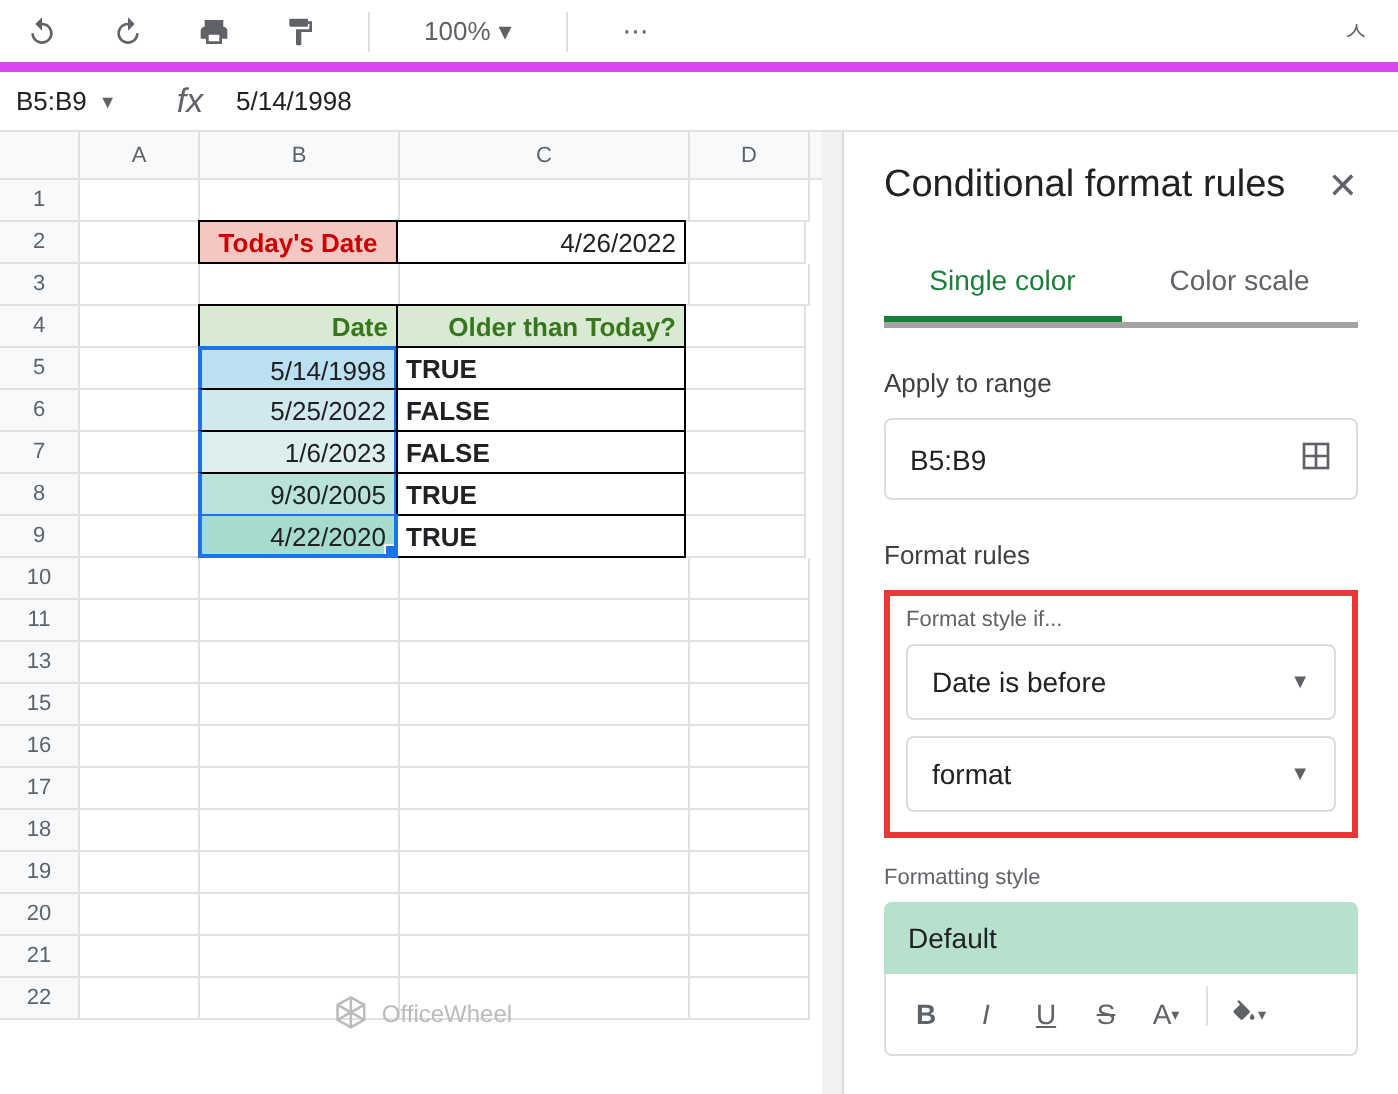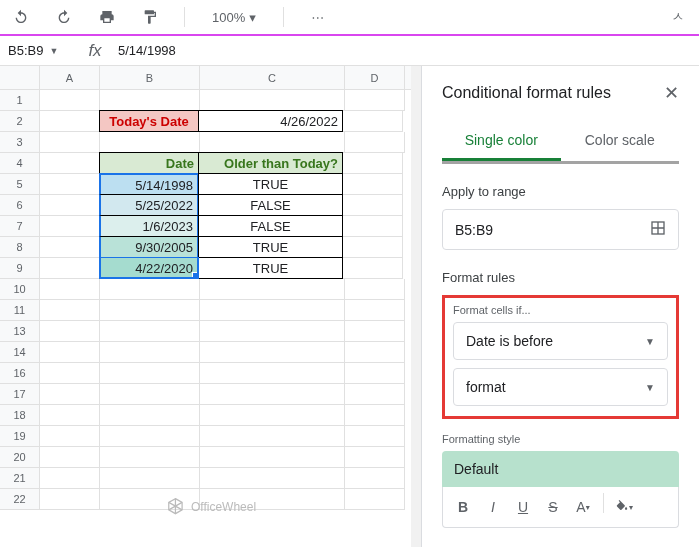--- a/index.html
+++ b/index.html
@@ -1,18 +1,18 @@
 <!DOCTYPE html>
 <html><head>
 <meta charset="utf-8">
 <style>
 * { box-sizing: border-box; margin: 0; padding: 0; }
 body { font-family: Arial, sans-serif; font-size: 13px; color: #202124; width: 699px; height: 547px; overflow: hidden; background: #fff; position: relative; }
 
-.toolbar { height: 36px; display: flex; align-items: center; padding: 0 8px; gap: 17px; border-bottom: 2px solid #d946ef; }
+.toolbar { height: 36px; display: flex; align-items: center; padding: 0 8px; gap: 17px; border-bottom: 5px solid #d946ef; }
 .toolbar-btn { width: 26px; height: 26px; display: flex; align-items: center; justify-content: center; border-radius: 3px; cursor: pointer; color: #5f6368; }
 .toolbar-sep { width: 1px; height: 20px; background: #e0e0e0; margin: 0 4px; }
 .zoom { display: flex; align-items: center; gap: 4px; font-size: 13px; color: #5f6368; padding: 0 6px; }
 
 .formula-bar { height: 30px; display: flex; align-items: center; border-bottom: 1px solid #e0e0e0; }
 .name-box { width: 80px; padding: 0 8px; font-size: 13px; color: #202124; display: flex; align-items: center; gap: 6px; }
 .name-box .dd { font-size: 9px; color: #5f6368; }
 .fx-label { width: 30px; text-align: center; color: #5f6368; font-style: italic; font-size: 17px; }
 .formula-input { flex: 1; padding: 0 8px; font-size: 13px; color: #202124; }
 
@@ -26,33 +26,33 @@
 .rows { }
 .row { display: flex; height: 21px; }
 .row-h { width: 40px; background: #f8f9fa; border-right: 1px solid #e0e0e0; border-bottom: 1px solid #e0e0e0; text-align: center; line-height: 21px; font-size: 11px; color: #5f6368; }
 .cell { border-right: 1px solid #e0e0e0; border-bottom: 1px solid #e0e0e0; padding: 0 4px; line-height: 21px; font-size: 13px; overflow: hidden; }
 
 .bcell { border: 1px solid #000; margin: -1px 0 0 -1px; }
 .today-label { background: #f4c7c3; color: #cc0000; font-weight: bold; text-align: center; }
 .today-date { text-align: right; }
 .th-cell { background: #d9ead3; color: #38761d; font-weight: bold; text-align: right; }
 .date-c { text-align: right; }
-.bool-c { text-align: center; }
+.bool-c { text-align: left; font-weight: bold; }
 .sel-top { border: 2px solid #1a73e8; border-bottom: 1px solid #1a73e8; }
 .sel-mid { border-left: 2px solid #1a73e8; border-right: 2px solid #1a73e8; }
 .sel-bot { border: 2px solid #1a73e8; border-top: 1px solid #1a73e8; position: relative; }
 .sel-bot::after { content: ''; position: absolute; right: -3px; bottom: -3px; width: 6px; height: 6px; background: #1a73e8; border: 1px solid #fff; }
 
 .watermark { position: absolute; left: 50%; bottom: 30px; transform: translateX(-50%); color: #bbb; font-size: 12px; display: flex; align-items: center; gap: 6px; pointer-events: none; }
 
 .scroll-v { position: absolute; right: 0; top: 0; width: 10px; height: 100%; background: #f1f1f1; }
 
 .panel { width: 278px; border-left: 1px solid #dadce0; padding: 16px 20px; position: relative; overflow-y: auto; }
 .panel-h { display: flex; justify-content: space-between; align-items: center; margin-bottom: 18px; }
-.panel-title { font-size: 16px; color: #202124; }
+.panel-title { font-size: 19px; color: #202124; }
 .close-x { font-size: 18px; color: #5f6368; cursor: pointer; }
 
 .tabs { display: flex; border-bottom: 3px solid #a3a3a3; margin-bottom: 20px; }
 .tab { flex: 1; text-align: center; padding: 10px 0; font-size: 14px; color: #5f6368; cursor: pointer; }
 .tab.active { color: #188038; border-bottom: 3px solid #188038; font-weight: 500; }
 
 .section-label { font-size: 13px; color: #3c4043; margin-bottom: 10px; }
 .range-box { border: 1px solid #dadce0; border-radius: 4px; padding: 10px 12px; display: flex; justify-content: space-between; align-items: center; font-size: 14px; margin-bottom: 20px; }
 .grid-icon { color: #5f6368; }
 
@@ -202,21 +202,21 @@
           <div class="cell col-D"></div>
         </div>
         <div class="row">
           <div class="row-h">13</div>
           <div class="cell col-A"></div>
           <div class="cell col-B"></div>
           <div class="cell col-C"></div>
           <div class="cell col-D"></div>
         </div>
         <div class="row">
-          <div class="row-h">14</div>
+          <div class="row-h">15</div>
           <div class="cell col-A"></div>
           <div class="cell col-B"></div>
           <div class="cell col-C"></div>
           <div class="cell col-D"></div>
         </div>
         <div class="row">
           <div class="row-h">16</div>
           <div class="cell col-A"></div>
           <div class="cell col-B"></div>
           <div class="cell col-C"></div>
@@ -287,21 +287,21 @@
     <div class="section-label">Apply to range</div>
     <div class="range-box">
       <span>B5:B9</span>
       <span class="grid-icon"><svg width="16" height="16" viewBox="0 0 24 24" fill="none" stroke="currentColor" stroke-width="2">
             <rect x="3" y="3" width="18" height="18"></rect>
             <path d="M3 12h18M12 3v18"></path>
           </svg></span>
     </div>
     <div class="section-label">Format rules</div>
     <div class="red-box">
-      <div class="small-label">Format cells if...</div>
+      <div class="small-label">Format style if...</div>
       <div class="dropdown">
         <span>Date is before</span>
         <span class="dd-arrow">▼</span>
       </div>
       <div class="dropdown" style="margin-bottom:0">
         <span>format</span>
         <span class="dd-arrow">▼</span>
       </div>
     </div>
     <div class="small-label">Formatting style</div>

